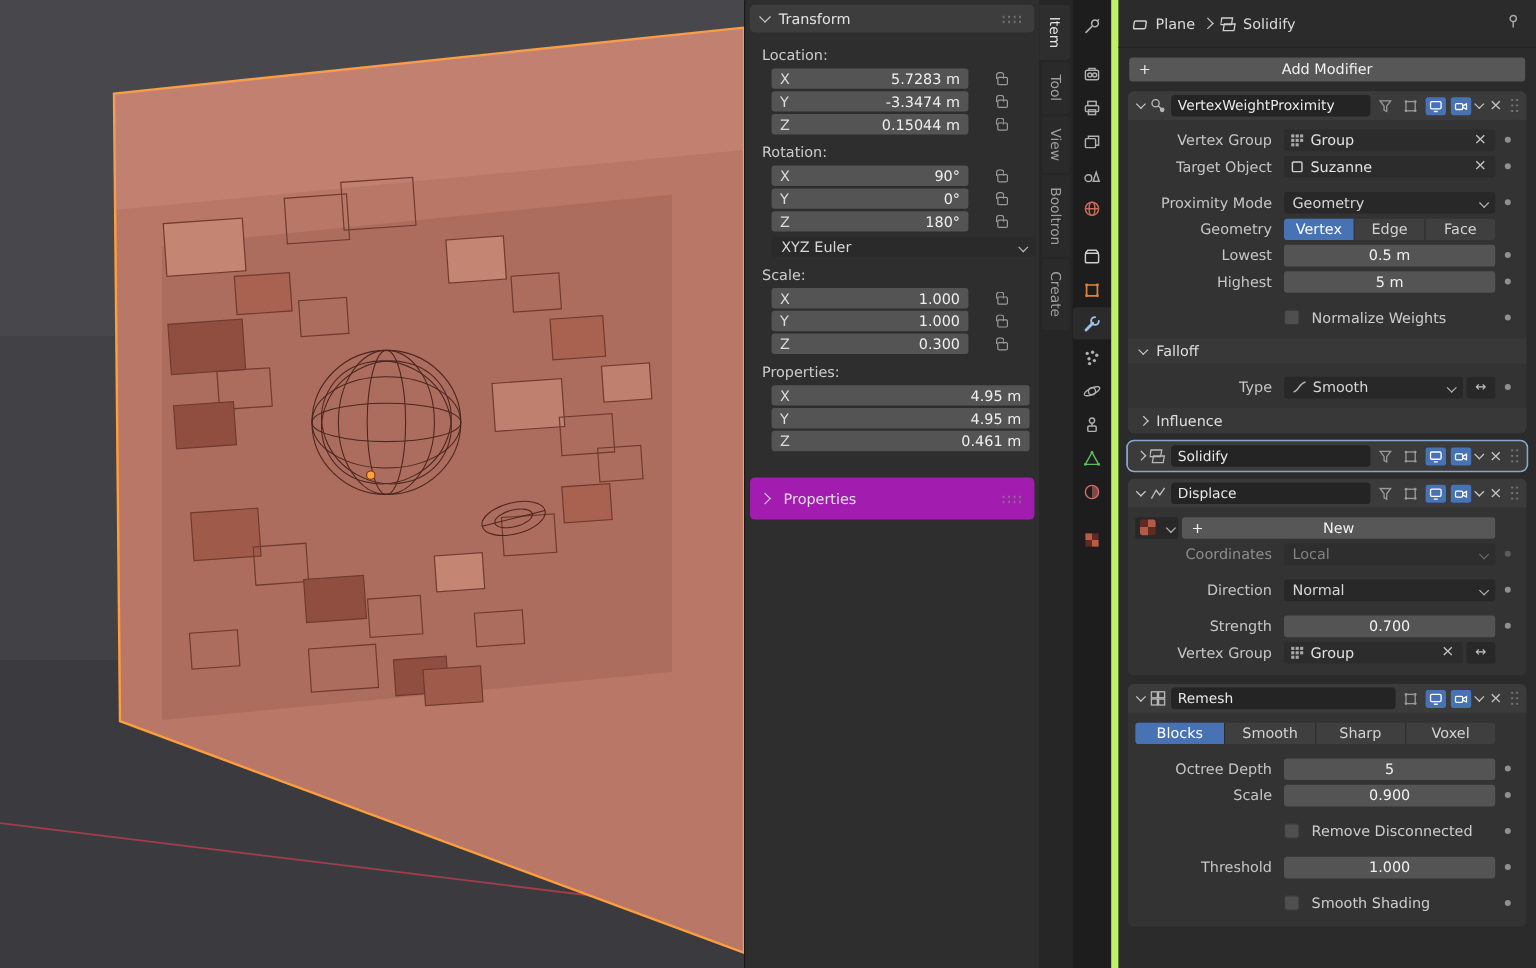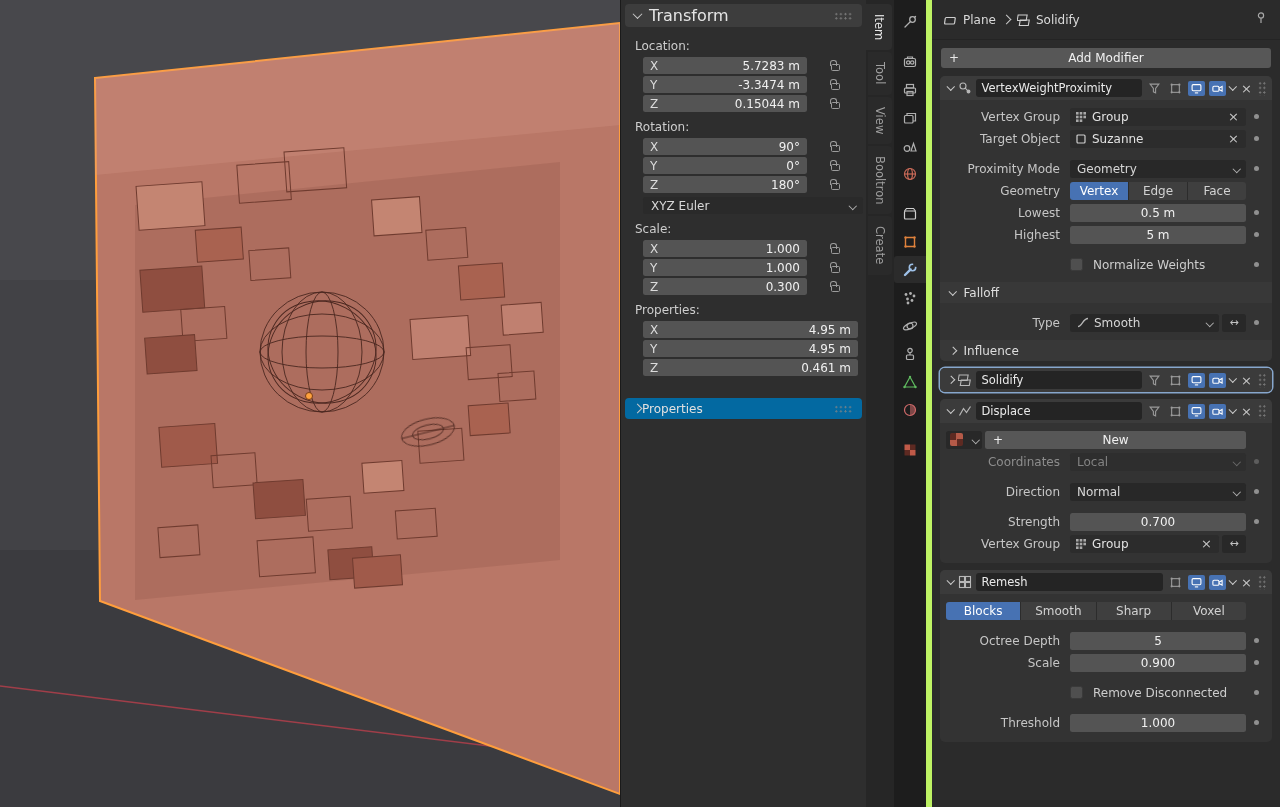--- a/index.html
+++ b/index.html
@@ -23,30 +23,30 @@
   .vgrip{width:8px;height:15px;background-image:radial-gradient(circle,#878787 1px,transparent 1.15px);background-size:4.2px 4.6px;opacity:.75;flex:none}
   .dot{width:5px;height:5px;border-radius:50%;background:#909090}
   .cb{width:13px;height:13px;border-radius:2.5px;background:#4f4f4f;border:1px solid #3a3a3a;flex:none}
   .lockwrap{margin-left:24px;width:14px;display:flex;justify-content:flex-start}
   .lock{position:relative;width:9px;height:7px;border:1px solid #9b9b9b;border-radius:1.5px;display:inline-block;margin-top:3px}
   .lock::before{content:"";position:absolute;left:-2px;top:-5px;width:5px;height:5px;border:1px solid #9b9b9b;border-bottom:none;border-radius:3px 3px 0 0}
   .xclose{color:#c4c4c4;font-size:13px;line-height:1;flex:none;padding:0 2px;cursor:default}
 
   
   .panel-header{display:flex;align-items:center;height:23px;background:#3d3d3d;border-radius:4px;padding:0 9px;gap:8px;color:#e4e4e4}
-  .panel-header .ph-title{font-size:16px}
+  .panel-header .ph-title{font-size:12px}
   .panel-body{padding:4px 4px 10px 4px}
   .nsec{margin:8px 0 4px 6px;color:#cdcdcd}
   .nrow{display:flex;align-items:center;margin:0 0 2px 14px}
   .nfield{display:flex;align-items:center;background:#545454;border-radius:2.5px;height:17px;width:164px;padding:0 7px;color:#efefef}
   .nfield.wide{width:220px}
   .nfield .axis{width:15px;color:#dcdcdc}
   .nfield .val{flex:1;text-align:right}
   .ndrop{display:flex;align-items:center;background:#2a2a2a;border-radius:2.5px;height:17px;width:220px;margin:4px 0 2px 14px;padding:0 8px;color:#d8d8d8}
-  .collapsed-panel{display:flex;align-items:center;height:21px;background:#0369a1;border-radius:4px;padding:0 9px;gap:1px;margin-top:10px;color:#e0e0e0}
+  .collapsed-panel{display:flex;align-items:center;height:35px;background:#a21caf;border-radius:4px;padding:0 9px;gap:12px;margin-top:10px;color:#e0e0e0}
 
   
   .vtab{writing-mode:vertical-rl;display:flex;align-items:center;justify-content:center;width:24px;margin:0 0 2px 2px;padding:10px 0;font-size:11.5px;color:#9f9f9f;background:#2a2a2a;border-radius:0 4px 4px 0}
   .vtab.active{background:#2e2e2e;color:#e6e6e6;margin-left:0;width:26px}
 
   
   .ptab{width:32px;height:27px;display:flex;align-items:center;justify-content:center;margin-bottom:1px}
   .ptab.gap{margin-top:13px}
   .ptab.active{background:#2b2b2b;border-radius:3px 0 0 3px}
   .ptab svg{display:block}
@@ -867,19 +867,29 @@
           </div>
           <div class="prow gap-top">
             <div class="plabel">Threshold</div>
             <div class="pctrl">
                 <div class="num slider">1.000</div>
               </div>
             <div class="pdot">
                 <span class="dot"></span>
               </div>
           </div>
+          <div class="prow gap-top">
+            <div class="plabel"></div>
+            <div class="pctrl">
+              <span class="cb"></span>
+              <span class="cblabel">Smooth Shading</span>
+            </div>
+            <div class="pdot">
+                <span class="dot"></span>
+              </div>
+          </div>
         </div>
       </div>
 
     </div>
   </div>
 
 </div>
 
 </body></html>

